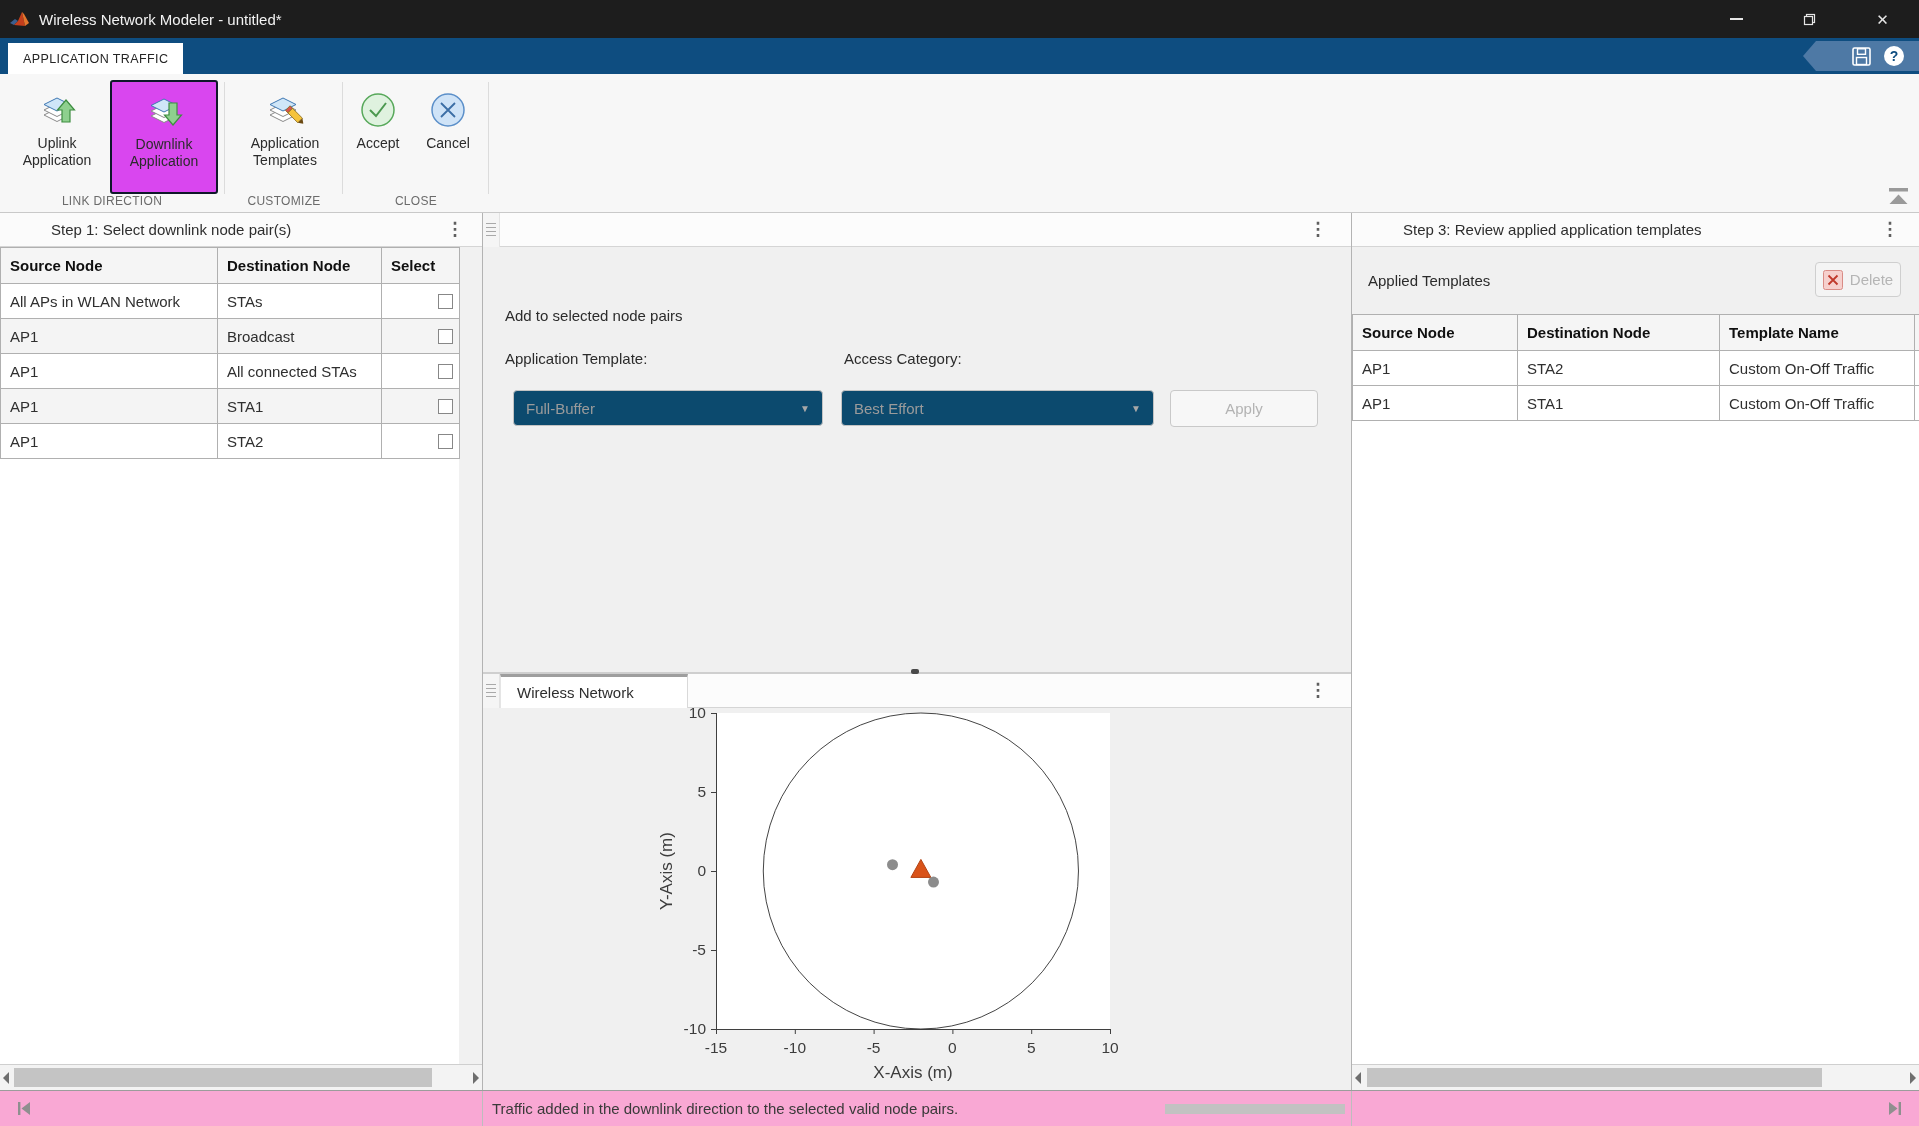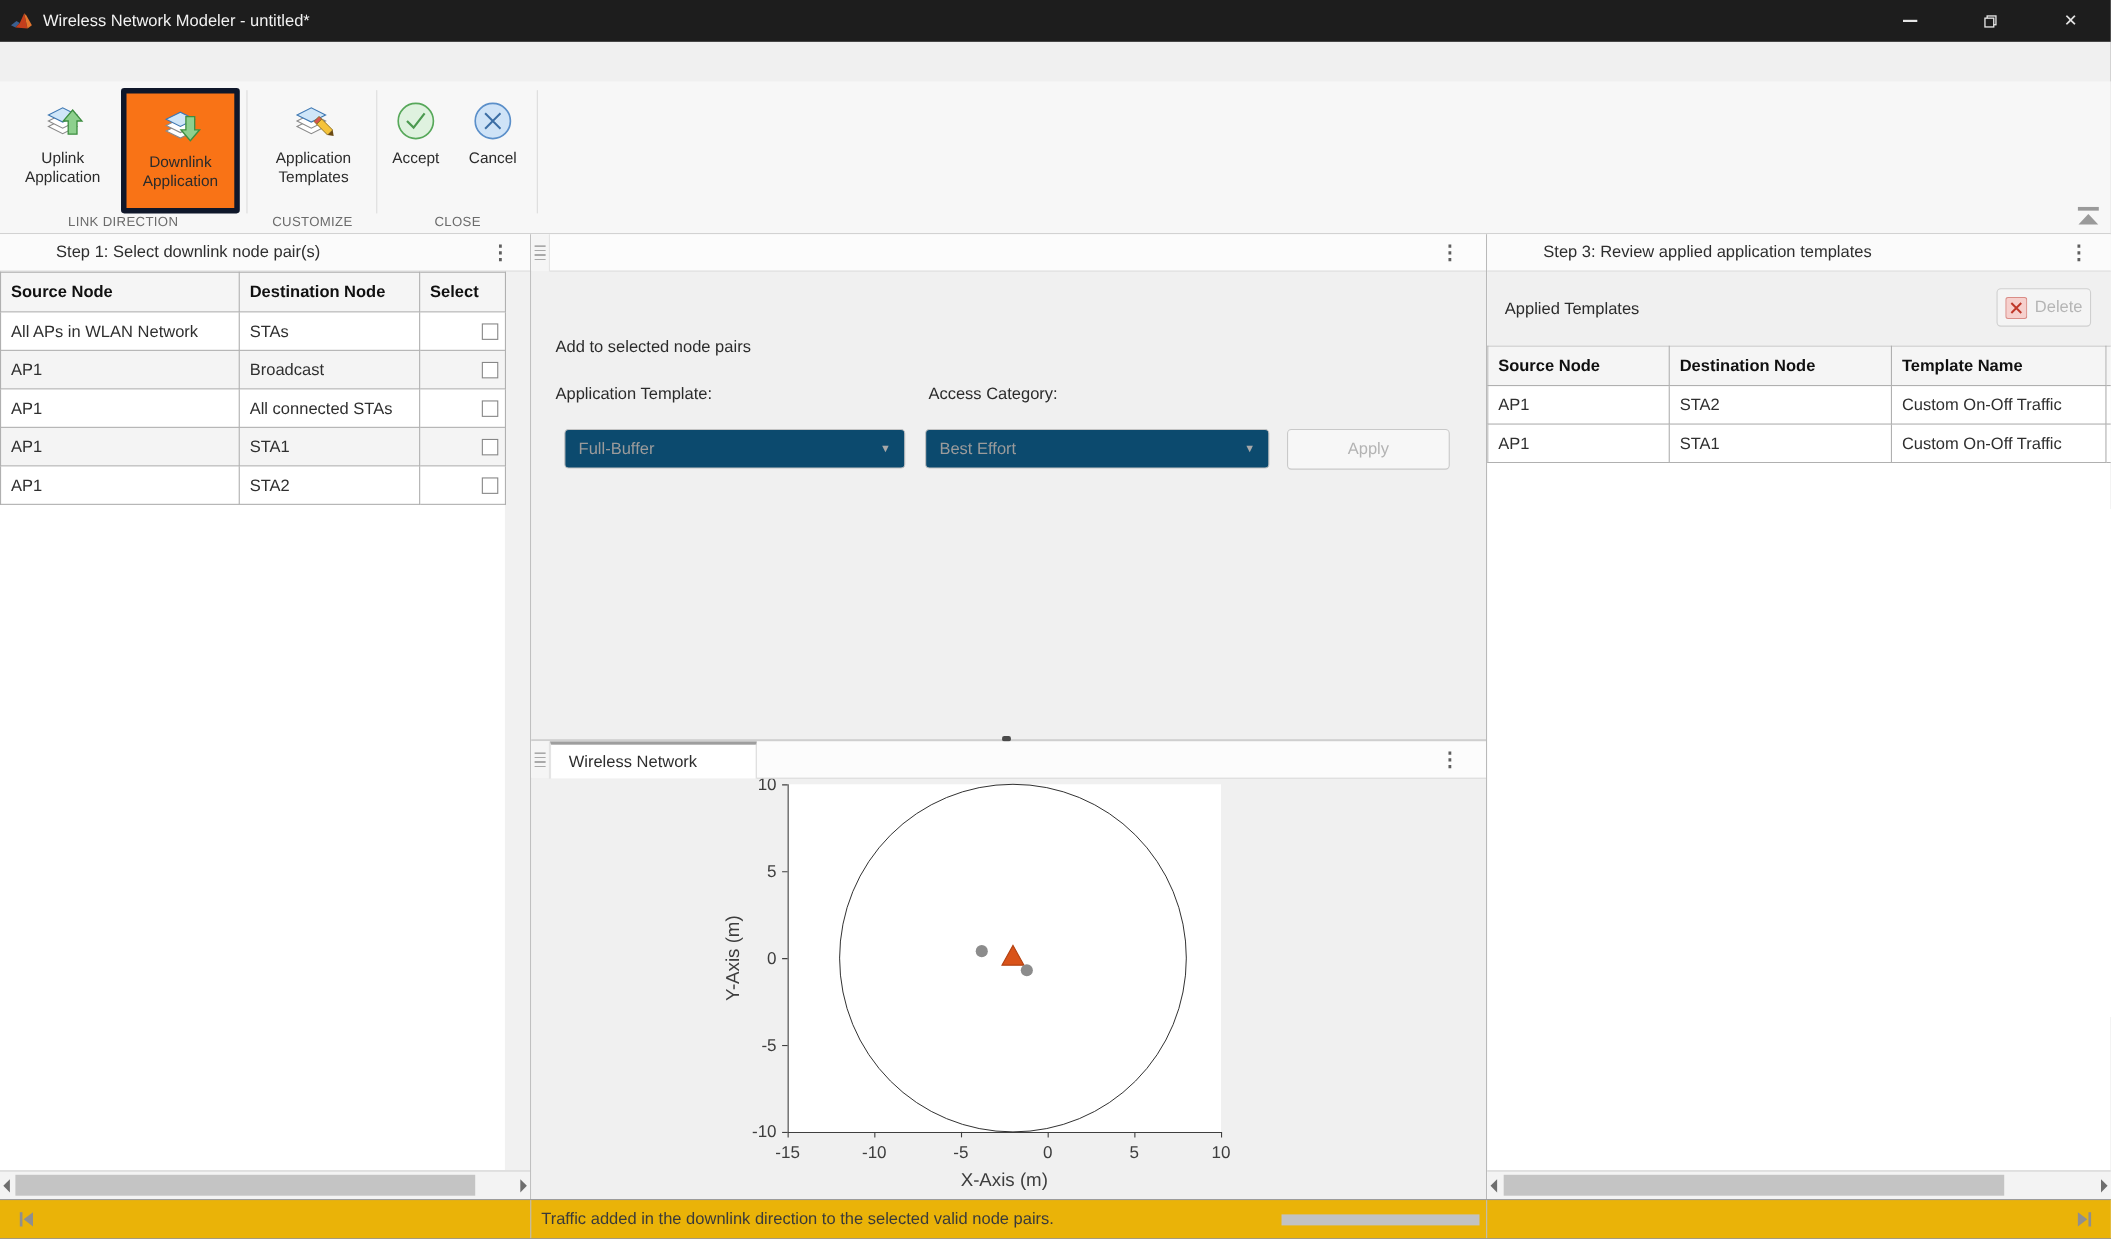--- a/index.html
+++ b/index.html
@@ -23,21 +23,21 @@
   .ribbon-tab { position:absolute; left:8px; bottom:0; height:31px; background:#ffffff; color:#252525;
     font-size:12.5px; letter-spacing:.4px; padding:0 15px; display:flex; align-items:center; }
   .quick-access { position:absolute; right:0; top:3px; height:30px; width:116px; background:#4e79a5;
     clip-path: polygon(13px 0, 100% 0, 100% 100%, 13px 100%, 0 50%);
     display:flex; align-items:center; justify-content:flex-end; gap:11px; padding-right:14px; }
   
   .toolbar { position:absolute; left:0; top:74px; width:1919px; height:139px; background:#f7f7f7; border-bottom:1px solid #c9c9c9; }
   .tool-btn { position:absolute; top:6px; height:114px; display:flex; flex-direction:column; align-items:center; border:1px solid transparent; border-radius:3px; }
   .tool-btn .ticon { margin-top:7px; }
   .tool-btn .tlabel { font-size:14px; line-height:17px; color:#2b2b2b; text-align:center; }
-  .tool-btn.selected { background:#f97316; border:5px solid #0f172a; }
+  .tool-btn.selected { background:#d946ef; border:2px solid #0f172a; }
   .tb-sep { position:absolute; top:8px; height:112px; width:1px; background:#dcdcdc; }
   .group-label { position:absolute; top:120px; font-size:12px; color:#6b6b6b; text-align:center; letter-spacing:.3px; }
   .collapse-icon { position:absolute; right:10px; bottom:7px; }
   
   .content { position:absolute; left:0; top:213px; width:1919px; height:877px; }
   .vdivider { position:absolute; top:0; height:877px; width:1px; background:#b3b3b3; }
   .panel { position:absolute; top:0; height:877px; background:#ffffff; }
   .panel-titlebar { position:absolute; left:0; top:0; right:0; height:34px; background:#fbfbfb; border-bottom:1px solid #d5d5d5; display:flex; align-items:center;padding-left:40px; }
   .panel-title { font-size:15px; color:#2e2e2e; margin-left:11px; }
   .kebab { position:absolute; right:18px; top:6px; font-size:18px; color:#5f5f5f; font-weight:bold; line-height:20px; }
@@ -77,21 +77,21 @@
   .splitter-dot { position:absolute; left:428px; top:456px; width:8px; height:5px; background:#4a4a4a; border-radius:2px; }
   .plot-content { position:absolute; left:0; top:495px; width:868px; height:382px; background:#f0f0f0; }
   svg text { font-family:"Liberation Sans", sans-serif; }
   
   .s3-band { position:absolute; left:0; top:34px; width:567px; height:67px; background:#f0f0f0; }
   .s3-applied { position:absolute; left:16px; top:25px; font-size:15px; color:#2b2b2b; }
   .delete-btn { position:absolute; right:18px; top:15px; width:86px; height:35px; border:1px solid #cfcfcf; border-radius:4px; background:#f4f4f4;
     display:flex; align-items:center; justify-content:center; gap:7px; font-size:15px; color:#b5b5b5; }
   .t3-wrap { position:absolute; left:0; top:101px; width:567px; overflow:hidden; }
   
-  .statusbar { position:absolute; left:0; top:1090px; width:1919px; height:36px; background:#eab308; border-top:1px solid #9c9c9c; }
+  .statusbar { position:absolute; left:0; top:1090px; width:1919px; height:36px; background:#f9a8d4; border-top:1px solid #9c9c9c; }
   .sb-div { position:absolute; top:0; height:35px; width:1px; background:#bdbdbd; }
   .sb-msg { position:absolute; left:492px; top:9px; font-size:15px; color:#3a3a3a; }
   .sb-progress { position:absolute; left:1165px; top:13px; width:180px; height:10px; background:#c2c2c2; }
   .sb-icon-left { position:absolute; left:16px; top:10px; }
   .sb-icon-right { position:absolute; right:16px; top:10px; }
 </style>
 </head>
 <body>
 
 <div class="stage">
@@ -112,20 +112,34 @@
           <rect x="3.5" y="1.5" width="8" height="8" fill="none" stroke="#e6e6e6" stroke-width="1.2"></rect>
           <rect x="1.5" y="3.5" width="8" height="8" fill="#1d1d1d" stroke="#e6e6e6" stroke-width="1.2"></rect>
         </svg>
       </div>
       <div class="win-btn">
           <span class="close-glyph">✕</span>
         </div>
     </div>
   </div>
 
+  <div class="tabstrip">
+    <div class="ribbon-tab">APPLICATION TRAFFIC</div>
+    <div class="quick-access">
+      <svg width="21" height="21" viewBox="0 0 21 21">
+        <rect x="2" y="2" width="17" height="17" rx="1.5" fill="none" stroke="#ffffff" stroke-width="1.6"></rect>
+        <rect x="6.5" y="2.8" width="8" height="5.5" fill="none" stroke="#ffffff" stroke-width="1.4"></rect>
+        <rect x="5.5" y="11.5" width="10" height="7" fill="none" stroke="#ffffff" stroke-width="1.4"></rect>
+      </svg>
+      <svg width="22" height="22" viewBox="0 0 22 22">
+        <circle cx="11" cy="11" r="10" fill="#ffffff"></circle>
+        <text x="11" y="16" text-anchor="middle" font-size="14" font-weight="bold" fill="#0e4d80">?</text>
+      </svg>
+    </div>
+  </div>
 
   <div class="toolbar">
 
     <div class="tool-btn" style="left:6px; width:102px;">
       <svg class="ticon" width="48" height="47" viewBox="0 0 48 47">
         <polygon points="11,27 24,20.5 37,27 24,33.5" fill="#ffffff" stroke="#8a8a8a"></polygon>
         <polygon points="11,22 24,15.5 37,22 24,28.5" fill="#ffffff" stroke="#8a8a8a"></polygon>
         <polygon points="11,16.5 24,10 37,16.5 24,23" fill="#cfe6f8" stroke="#3f78b3"></polygon>
         <polygon points="33,12 41.5,22 37,22 37,34 29,34 29,22 24.5,22" fill="#8ed08e" stroke="#3e8e41" stroke-width="1.2"></polygon>
       </svg>

